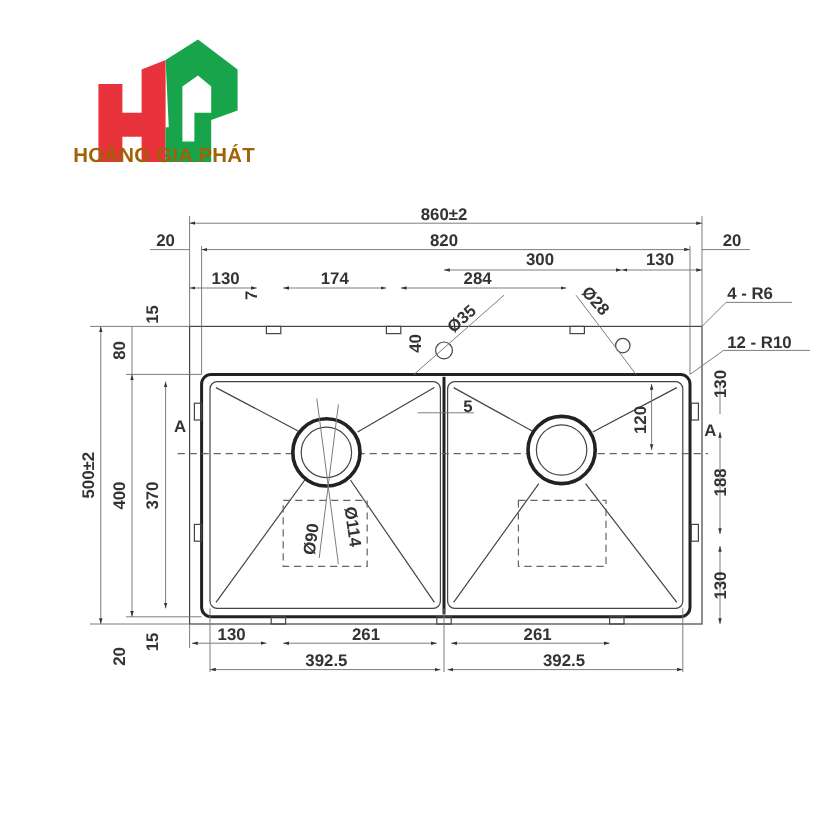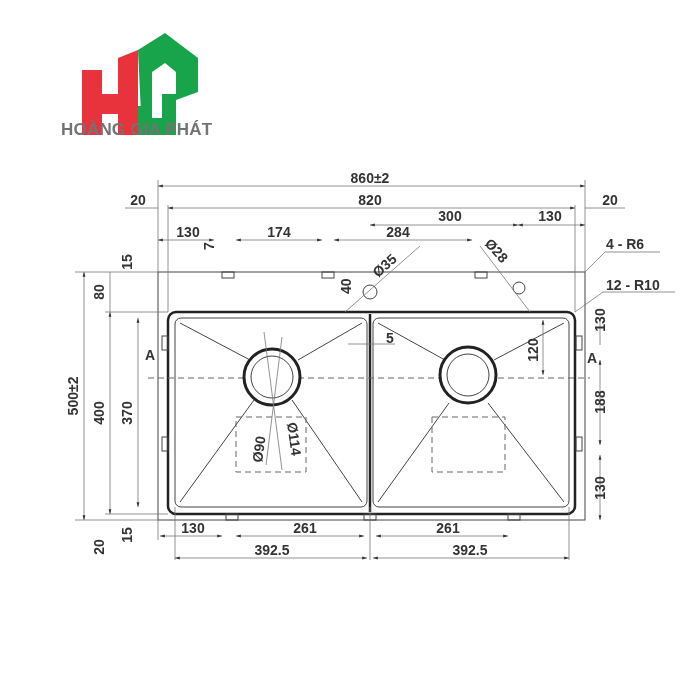--- a/index.html
+++ b/index.html
@@ -18,21 +18,21 @@
 
 <div id="logo">
   <svg width="160" height="110" viewBox="0 0 160 110">
 
     <polygon points="2,40 22,40 22,64 38,64 38,28 58,20 58,105 38,105 38,84 22,84 22,105 2,105" fill="#e8323c"></polygon>
 
     <polygon points="58,20 85,3 118,28 118,62 96,70 96,42 85,33 72,42 72,88 82,88 82,64 96,64 96,105 58,105 58,76 62,76 62,105" fill="#17a44b"></polygon>
   </svg>
 </div>
 <div id="logo-text">
-  <span style="color:#737373;">HOÀNG GIA PHÁT</span>
+  <span style="color:#a16207;">HOÀNG GIA PHÁT</span>
 </div>
 
 <svg id="drawing" viewBox="0 0 700 700">
   <defs>
     <marker id="arr" viewBox="0 0 10 10" refX="10" refY="5" markerWidth="6" markerHeight="6" orient="auto-start-reverse">
       <path d="M0,2 L10,5 L0,8 z" fill="#333"></path>
     </marker>
   </defs>
 
   <rect x="158" y="272" width="427" height="248" class="ln"></rect>

